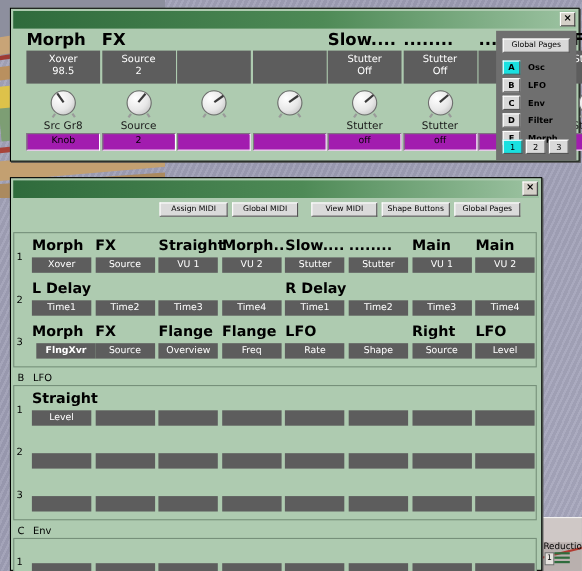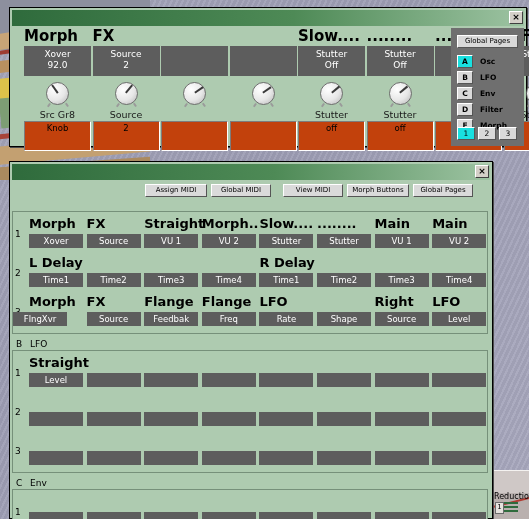--- a/index.html
+++ b/index.html
@@ -175,22 +175,22 @@
   .sub-label {
     font-size: 9.5px;
     text-align: center;
     color: #1a1a1a;
     height: 13px;
     line-height: 13px;
     white-space: nowrap;
     font-family: "DejaVu Sans", sans-serif;
   }
   .textfield {
-    height: 30px;
-    background: #c2410c;
+    height: 16px;
+    background: #a21caf;
     border-top: 1px solid #7c7c7c;
     border-left: 1px solid #7c7c7c;
     border-right: 1px solid #ffffff;
     border-bottom: 1px solid #ffffff;
     font-size: 8.5px;
     line-height: 12px;
     text-align: center;
     color: #000;
     box-sizing: border-box;
     font-family: "DejaVu Sans", sans-serif;
@@ -385,21 +385,21 @@
 <div class="window" id="win-pages">
   <div class="titlebar">
     <div class="close-btn">×</div>
   </div>
   <div id="pages-body">
     <div id="pages-columns">
         <div class="knob-col" style="left: 12px;">
           <div class="grp-label">Morph</div>
           <div class="display">
             <div>Xover</div>
-            <div>92.0</div>
+            <div>98.5</div>
           </div>
           <div class="knob-wrap">
             <div class="knob">
               <div class="ptr" style="transform: translate(-50%, 0px) rotate(145deg);"></div>
               <div class="tick-l"></div>
               <div class="tick-r"></div>
             </div>
           </div>
           <div class="sub-label">Src Gr8</div>
           <div class="textfield">Knob</div>
@@ -550,21 +550,21 @@
 
 <div class="window" id="win-overview">
   <div class="titlebar">
     <div class="close-btn">×</div>
   </div>
   <div id="ov-body">
     <div id="ov-toolbar">
         <div class="tool-btn" style="left: 133px; width: 62px; top: 3px;">Assign MIDI</div>
         <div class="tool-btn" style="left: 199px; width: 60px; top: 3px;">Global MIDI</div>
         <div class="tool-btn" style="left: 271px; width: 60px; top: 3px;">View MIDI</div>
-        <div class="tool-btn" style="left: 335px; width: 62px; top: 3px;">Morph Buttons</div>
+        <div class="tool-btn" style="left: 335px; width: 62px; top: 3px;">Shape Buttons</div>
         <div class="tool-btn" style="left: 401px; width: 60px; top: 3px;">Global Pages</div>
       </div>
     <div id="ov-sections">
         <div class="sec-head" style="position: absolute; left: 0px; top: 32px;"><span class="sec-letter">A</span><span>Osc</span></div>
         <div class="sec-box" style="position: absolute; left: 0px; top: 30px; width: 476px; height: 123px;">
           <div class="row-num" style="top: 17px;">1</div>
           <div class="cell-label" style="left: 16px; top: 5px;">Morph</div>
           <div class="cell-box" style="left: 16px; top: 22px; width: 54px;">Xover</div>
           <div class="cell-label" style="left: 73.6px; top: 5px;">FX</div>
           <div class="cell-box" style="left: 73.6px; top: 22px; width: 54px;">Source</div>
@@ -586,25 +586,25 @@
           <div class="cell-box" style="left: 73.6px; top: 61px; width: 54px;">Time2</div>
           <div class="cell-box" style="left: 131.2px; top: 61px; width: 54px;">Time3</div>
           <div class="cell-box" style="left: 188.8px; top: 61px; width: 54px;">Time4</div>
           <div class="cell-label" style="left: 246.4px; top: 44px;">R Delay</div>
           <div class="cell-box" style="left: 246.4px; top: 61px; width: 54px;">Time1</div>
           <div class="cell-box" style="left: 304px; top: 61px; width: 54px;">Time2</div>
           <div class="cell-box" style="left: 361.6px; top: 61px; width: 54px;">Time3</div>
           <div class="cell-box" style="left: 419.2px; top: 61px; width: 54px;">Time4</div>
           <div class="row-num" style="top: 95px;">3</div>
           <div class="cell-label" style="left: 16px; top: 83px;">Morph</div>
-          <div class="cell-box" style="left: 0; top: 100px; width: 54px;">FlngXvr</div>
+          <div class="cell-box" style="left: 20px; top: 100px; width: 54px; font-weight: bold;">FlngXvr</div>
           <div class="cell-label" style="left: 73.6px; top: 83px;">FX</div>
           <div class="cell-box" style="left: 73.6px; top: 100px; width: 54px;">Source</div>
           <div class="cell-label" style="left: 131.2px; top: 83px;">Flange</div>
-          <div class="cell-box" style="left: 131.2px; top: 100px; width: 54px;">Feedbak</div>
+          <div class="cell-box" style="left: 131.2px; top: 100px; width: 54px;">Overview</div>
           <div class="cell-label" style="left: 188.8px; top: 83px;">Flange</div>
           <div class="cell-box" style="left: 188.8px; top: 100px; width: 54px;">Freq</div>
           <div class="cell-label" style="left: 246.4px; top: 83px;">LFO</div>
           <div class="cell-box" style="left: 246.4px; top: 100px; width: 54px;">Rate</div>
           <div class="cell-box" style="left: 304px; top: 100px; width: 54px;">Shape</div>
           <div class="cell-label" style="left: 361.6px; top: 83px;">Right</div>
           <div class="cell-box" style="left: 361.6px; top: 100px; width: 54px;">Source</div>
           <div class="cell-label" style="left: 419.2px; top: 83px;">LFO</div>
           <div class="cell-box" style="left: 419.2px; top: 100px; width: 54px;">Level</div>
         </div>

